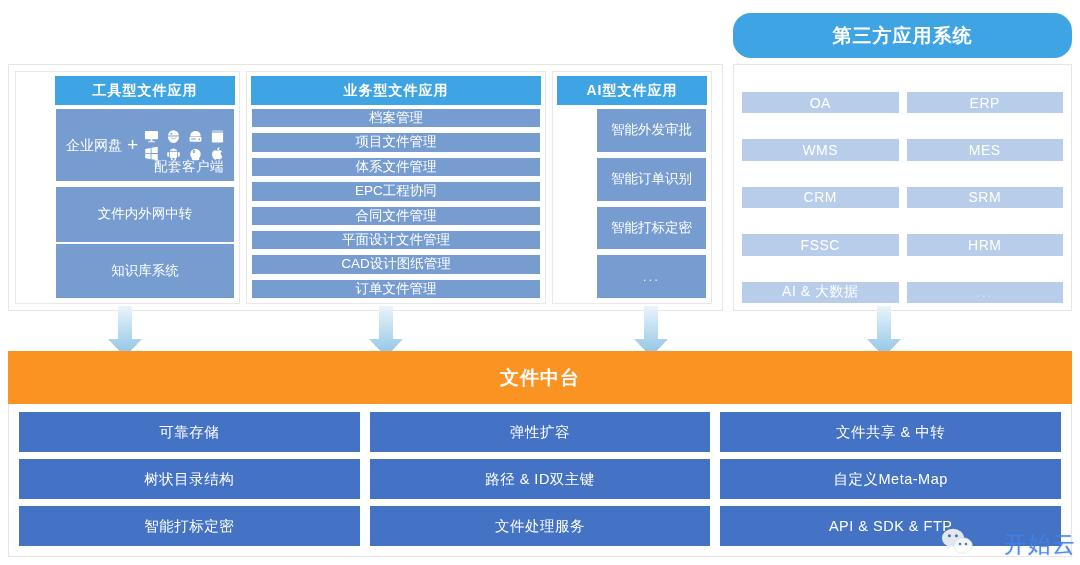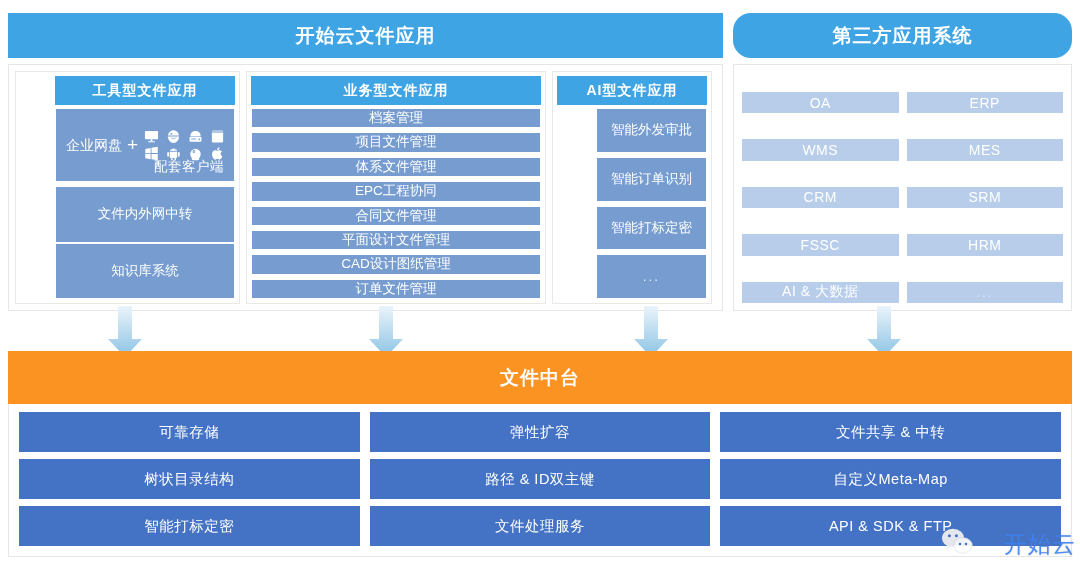--- a/index.html
+++ b/index.html
@@ -134,21 +134,20 @@
     font-family:"Liberation Serif","DejaVu Serif",serif;
     margin-left:24px;
   }
 </style>
 </head>
 <body>
 
 <div id="stage">
 
   <div class="panel" id="app-panel">
-    <div class="panel-header">开始云文件应用</div>
 
     <div id="app-panel-body">
 
       <div class="subpanel" id="sp-tool">
         <div class="panel-header">工具型文件应用</div>
         <div class="subpanel-body">
 
           <div class="cell" id="netdisk-cell">
             <div id="netdisk-inner">
               <span id="netdisk-label">企业网盘</span>

